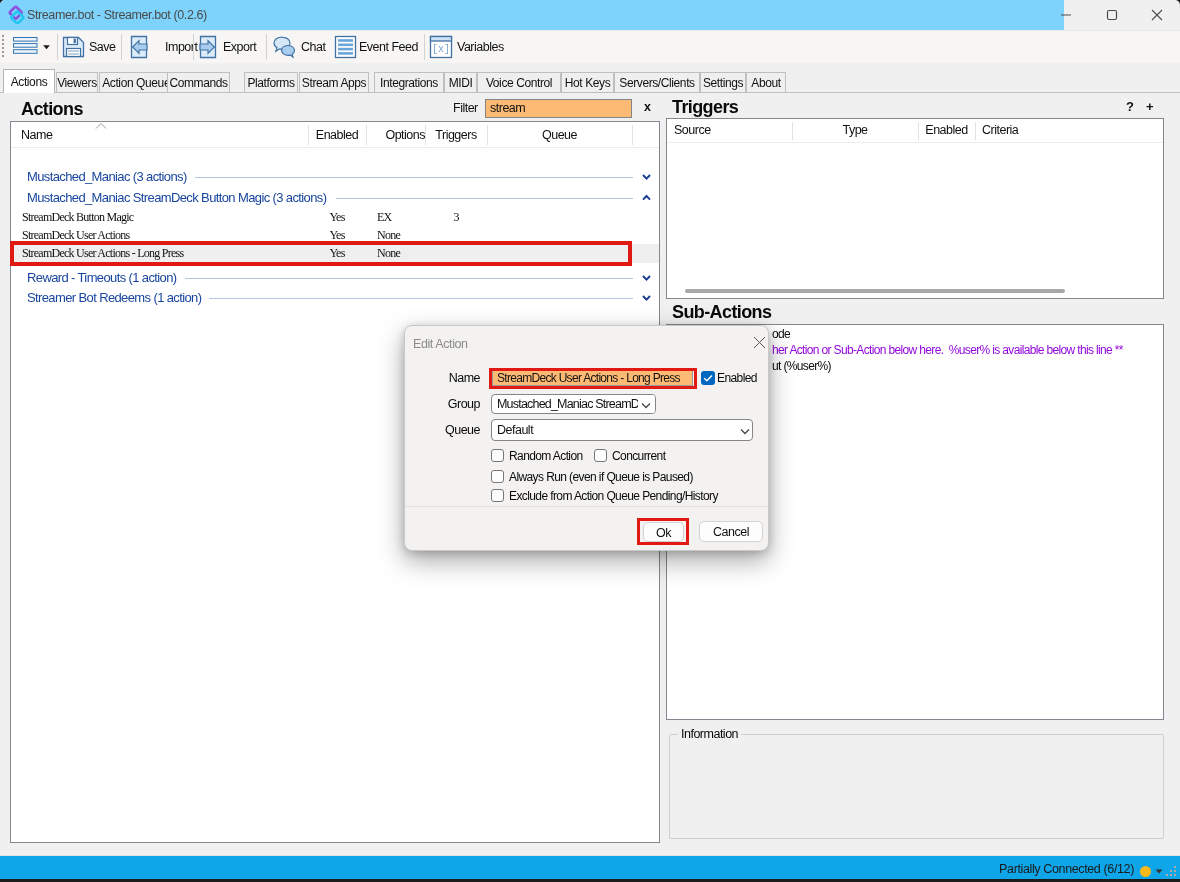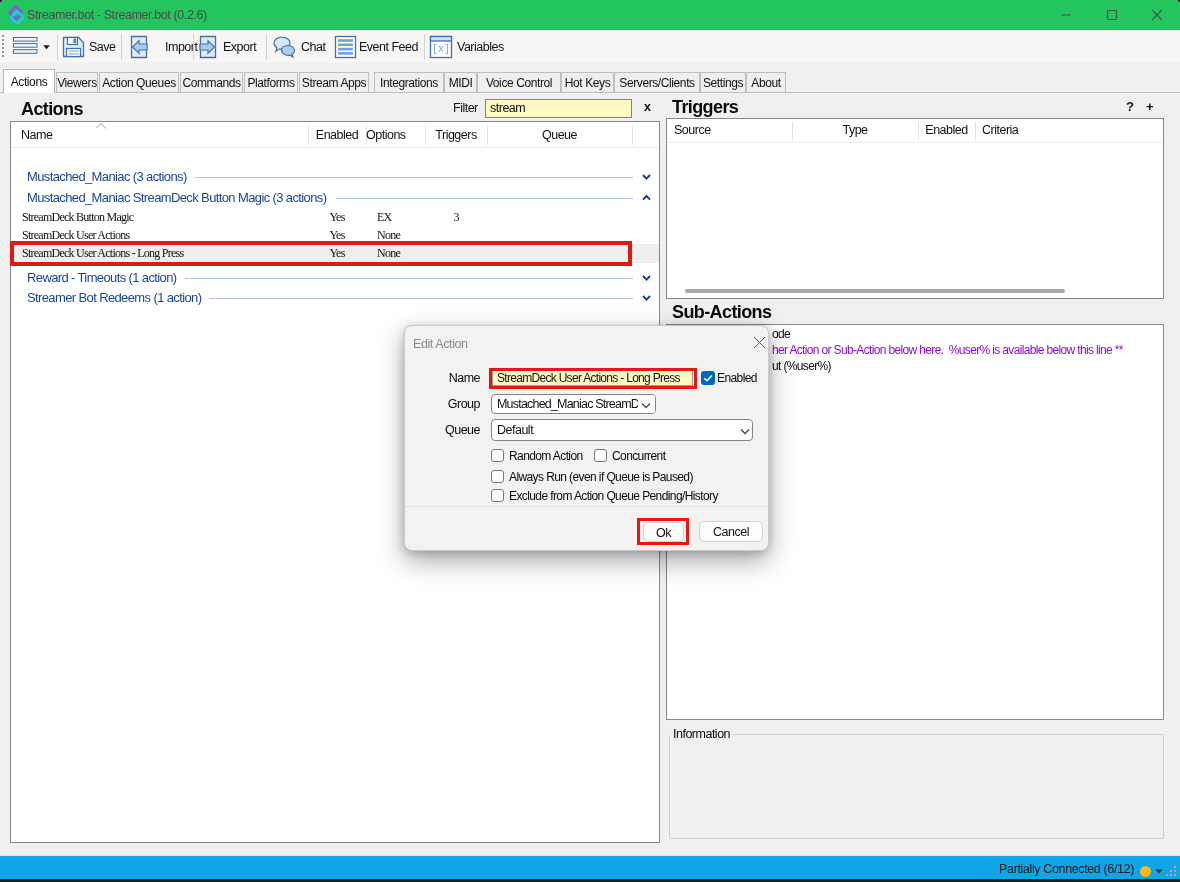--- a/index.html
+++ b/index.html
@@ -2,21 +2,21 @@
 <html><head>
 <meta charset="utf-8">
 <style>
 * { margin:0; padding:0; box-sizing:border-box; }
 html,body { width:1180px; height:882px; overflow:hidden; }
 body { background:#1c1c1c; font-family:"Liberation Sans",sans-serif; color:#111; }
 #win { position:absolute; left:0; top:0; width:1180px; height:879px; background:#f0f0f0; border-radius:5px 5px 0 0; overflow:hidden; }
 .abs { position:absolute; }
 
 
-#titlebar { position:absolute; left:0; top:0; width:1180px; height:30px; background:#22c55e; }
+#titlebar { position:absolute; left:0; top:0; width:1064px; height:30px; background:#7dd3fc; }
 #title-text { position:absolute; left:27px; top:8px; font-size:12.5px; letter-spacing:-0.4px; color:#4a4a4a; }
 .winbtn { position:absolute; top:0; width:46px; height:30px; }
 .winbtn svg { position:absolute; left:50%; top:50%; transform:translate(-50%,-50%); }
 
 
 #toolbar { position:absolute; left:0; top:30px; width:1180px; height:33px; background:#f7f6f5; border-top:1px solid #e9e8e7; }
 .tsep { position:absolute; top:3px; width:1px; height:26px; background:#d4d2d0; }
 .tlabel { position:absolute; top:9px; font-size:12.5px; letter-spacing:-0.5px; color:#121212; }
 #tgrip { position:absolute; left:2px; top:4px; width:2px; height:24px;
   background-image:repeating-linear-gradient(#9a9a9a 0 2px, transparent 2px 4px); }
@@ -36,21 +36,21 @@
 .hsep { position:absolute; top:3px; width:1px; height:20px; background:#e2e2e2; }
 .hcell { position:absolute; top:6px; font-size:12.5px; letter-spacing:-0.5px; color:#111; white-space:nowrap; }
 
 .grow { position:absolute; left:0; right:0; height:21px; }
 .grow .gt { position:absolute; left:16px; top:3px; font-size:13px; letter-spacing:-0.62px; color:#17459e; white-space:nowrap; }
 .grow .gl { position:absolute; top:11px; height:1px; background:#b4c3de; }
 .drow { position:absolute; left:0; right:0; height:19px; font-size:12px; letter-spacing:-0.75px;font-family:Liberation Serif, serif; }
 .dcell { position:absolute; top:2px; white-space:nowrap; }
 
 
-.tb { position:absolute; background:#fef9c3; border:1px solid #848484; font-size:12.5px; letter-spacing:-0.5px; white-space:nowrap; overflow:hidden; }
+.tb { position:absolute; background:#fdba74; border:1px solid #848484; font-size:12.5px; letter-spacing:-0.5px; white-space:nowrap; overflow:hidden; }
 .redbox { position:absolute; border:4px solid #e01913; }
 
 
 #dlg { position:absolute; left:404px; top:325px; width:365px; height:226px; background:#f3f2f1; border:1px solid #c9c9c9; border-radius:8px; box-shadow:0 10px 26px rgba(0,0,0,0.34), 0 2px 8px rgba(0,0,0,0.18); }
 .dlbl { position:absolute; font-size:12.5px; letter-spacing:-0.5px; color:#0a0a0a; text-align:right; white-space:nowrap; }
 .combo { position:absolute; background:#fff; border:1px solid #858585; border-radius:4px; font-size:12.5px; letter-spacing:-0.5px; white-space:nowrap; overflow:hidden; }
 .cb { position:absolute; width:13px; height:13px; background:#fdfdfd; border:1px solid #777; border-radius:3px; }
 .cblbl { position:absolute; font-size:12px; letter-spacing:-0.6px; color:#0a0a0a; white-space:nowrap; }
 .btn { position:absolute; background:#fdfdfd; border:1px solid #d2d2d2; border-radius:5px; font-size:12.5px; letter-spacing:-0.5px; text-align:center; }
 
@@ -141,21 +141,21 @@
     <text x="12" y="17" font-size="10" fill="#7aa6d2" text-anchor="middle" font-family="Liberation Mono,monospace">[x]</text>
   </svg>
   <div class="tlabel" style="left:457px">Variables</div>
 </div>
 
 <div id="tabpage"></div>
 <div id="tabstrip">
   <div class="tab sel" style="left:3px;width:52px">Actions</div>
   <div class="tab" style="left:56px;width:42px">Viewers</div>
   <div class="tab" style="left:99px;width:80px">Action Queues</div>
-  <div class="tab" style="left:180px;width:63px">Commands</div>
+  <div class="tab" style="left:167px;width:63px">Commands</div>
   <div class="tab" style="left:244px;width:54px">Platforms</div>
   <div class="tab" style="left:299px;width:70px">Stream Apps</div>
   <div class="tab" style="left:374px;width:70px">Integrations</div>
   <div class="tab" style="left:444px;width:33px">MIDI</div>
   <div class="tab" style="left:477px;width:84px">Voice Control</div>
   <div class="tab" style="left:561px;width:53px">Hot Keys</div>
   <div class="tab" style="left:614px;width:86px">Servers/Clients</div>
   <div class="tab" style="left:700px;width:46px">Settings</div>
   <div class="tab" style="left:746px;width:40px">About</div>
 </div>
@@ -167,21 +167,21 @@
 
 <div class="lv" id="actlv" style="left:10px;top:121px;width:650px;height:722px">
   <div class="lvhead">
     <div class="hcell" style="left:10px">Name</div>
     <svg class="abs" style="left:84px;top:1px" width="12" height="6" viewBox="0 0 12 6">
           <path d="M1 5.5 L6 0.5 L11 5.5" fill="none" stroke="#9a9a9a" stroke-width="1"></path>
         </svg>
     <div class="hsep" style="left:297px"></div>
     <div class="hcell" style="left:297px;width:58px;text-align:center">Enabled</div>
     <div class="hsep" style="left:355px"></div>
-    <div class="hcell" style="left:355px;width:59px;text-align:left">Options</div>
+    <div class="hcell" style="left:355px;width:59px;text-align:right">Options</div>
     <div class="hsep" style="left:414px"></div>
     <div class="hcell" style="left:414px;width:62px;text-align:center">Triggers</div>
     <div class="hsep" style="left:476px"></div>
     <div class="hcell" style="left:476px;width:145px;text-align:center">Queue</div>
     <div class="hsep" style="left:621px"></div>
   </div>
   <div class="grow" style="top:44px">
     <div class="gt">Mustached_Maniac (3 actions)</div>
     <div class="gl" style="left:184px;right:26px"></div>
     <svg class="abs" style="left:630px;top:6px" width="11" height="10" viewBox="0 0 11 10">
@@ -245,21 +245,21 @@
 </div>
 
 <div class="h1" style="left:672px;top:302px">Sub-Actions</div>
 <div class="lv" style="left:666px;top:324px;width:498px;height:396px;font-size:12px;letter-spacing:-0.65px">
   <div style="position:absolute;left:105px;top:2px;color:#0a0a0a">ode</div>
   <div style="position:absolute;left:105px;top:18px;color:#9208dd;white-space:nowrap">her Action or Sub-Action below here.&nbsp; %user% is available below this line **</div>
   <div style="position:absolute;left:105px;top:34px;color:#0a0a0a">ut (%user%)</div>
 </div>
 
 <fieldset style="position:absolute;left:669px;top:727px;width:495px;height:112px;border:1px solid #cfcfcf;border-radius:2px;background:#f0f0f0">
-  <legend style="padding:0 3px;font-size:12.5px;letter-spacing:-0.5px;color:#0a0a0a">Information</legend>
+  <legend style="margin-left:8px;padding:0 3px;font-size:12.5px;letter-spacing:-0.5px;color:#0a0a0a">Information</legend>
 </fieldset>
 
 <div id="statusbar">
   <div style="position:absolute;right:46px;top:6px;font-size:12.5px;letter-spacing:-0.37px;color:#1a1a1a">Partially Connected (6/12)</div>
   <div style="position:absolute;left:1140px;top:10px;width:11px;height:11px;border-radius:50%;background:#fcb816"></div>
   <svg class="abs" style="left:1155px;top:13px" width="8" height="5" viewBox="0 0 8 5">
         <path d="M0.5 0.5 L7.5 0.5 L4 4.5 Z" fill="#333"></path>
       </svg>
   <svg class="abs" style="left:1166px;top:10px" width="11" height="11" viewBox="0 0 11 11">
     <g fill="#ababab">

